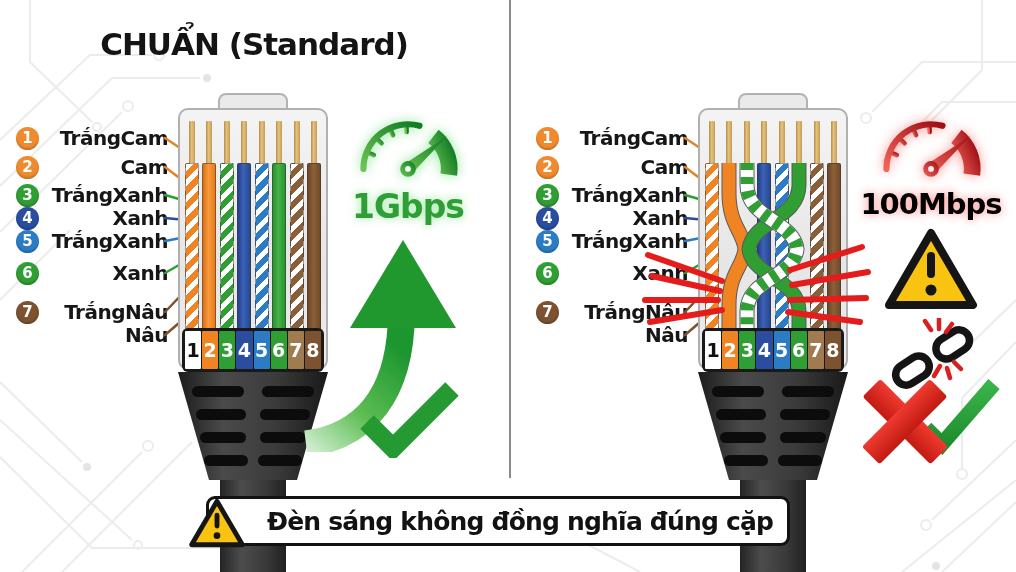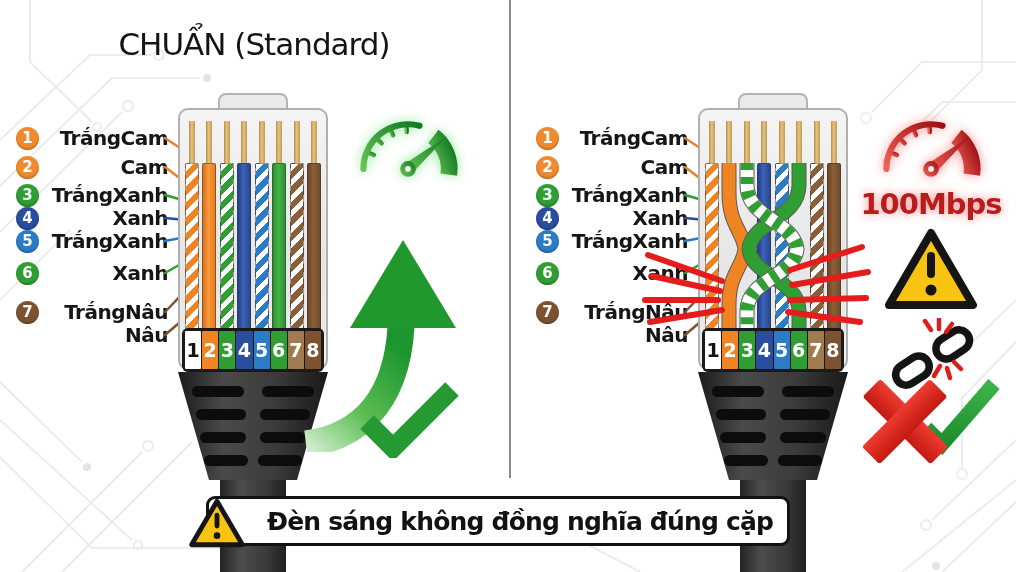--- a/index.html
+++ b/index.html
@@ -1,21 +1,21 @@
 <!DOCTYPE html>
 <html><head>
 <meta charset="utf-8">
 <style>
   html,body{margin:0;padding:0;background:#fff;}
   .canvas{position:relative;width:1016px;height:572px;overflow:hidden;background:#ffffff;
           font-family:"DejaVu Sans","Liberation Sans",sans-serif;color:#111;}
   .bg-circuit{position:absolute;left:0;top:0;z-index:0;}
   .divider{position:absolute;left:509px;top:0;width:2px;height:478px;background:#8a8a8a;z-index:1;}
 
-  .panel-title{position:absolute;top:26px;font-weight:normal;font-size:31px;letter-spacing:-1px;
+  .panel-title{position:absolute;top:26px;font-weight:bold;font-size:31px;letter-spacing:-1px;
                text-align:center;z-index:2;color:#141414;}
   .panel-title.left{left:0;width:508px;}
   .panel-title.right{left:512px;width:500px;font-size:30px;}
 
   
   .wire-row{position:absolute;width:152px;height:24px;display:flex;align-items:center;z-index:2;}
   .badge{width:23px;height:23px;border-radius:50%;color:#fff;font-weight:bold;font-size:15px;
          display:flex;align-items:center;justify-content:center;flex:0 0 23px;
          box-shadow:inset 0 -2px 2px rgba(0,0,0,.18);}
   .badge.empty{visibility:hidden;}
@@ -64,21 +64,21 @@
   .bursts{position:absolute;left:640px;top:195px;z-index:4;}
 
   
   .gauge-box{position:absolute;display:flex;flex-direction:column;align-items:center;z-index:2;}
   .gauge-box.green{left:342px;top:102px;width:132px;}
   .gauge-box.red{left:858px;top:102px;width:146px;}
   .gauge-green{filter:drop-shadow(0 0 6px rgba(80,215,95,.6));}
   .gauge-red{filter:drop-shadow(0 0 6px rgba(255,70,70,.55));}
   .speed{font-weight:bold;margin-top:-2px;letter-spacing:-1px;}
   .speed.green{font-size:33px;color:#2f9e36;text-shadow:0 0 10px rgba(110,225,120,.7);}
-  .speed.red{font-size:29px;color:#b91c1c;text-shadow:0 0 10px rgba(255,95,95,.7);}
+  .speed.red{font-size:29px;color:#000000;text-shadow:0 0 10px rgba(255,95,95,.7);}
 
   .icon-abs{position:absolute;z-index:3;}
 
   .banner{position:absolute;left:206px;top:496px;width:584px;height:50px;box-sizing:border-box;
           background:#fff;border:3px solid #121212;border-radius:9px;z-index:10;
           display:flex;align-items:center;padding-left:58px;}
   .banner-text{font-weight:bold;font-size:25px;letter-spacing:-0.8px;color:#121212;white-space:nowrap;}
   .banner-warn{position:absolute;left:188px;top:497px;z-index:11;}
 </style>
 </head>
@@ -229,20 +229,21 @@
           <path d="M21.2 32.2 L26.3 37.1"></path>
         <path d="M33.7 23.5 L36.6 29.8"></path>
           <path d="M48.6 20 L48.8 27"></path>
       </g>
       <path d="M10 60 A40 40 0 0 1 60.3 21.3" fill="none" stroke="url(#gg)" stroke-width="5.5" stroke-linecap="round"></path>
       <path d="M72.8 30.8 A37 37 0 0 1 86.6 65.1" fill="none" stroke="url(#gg)" stroke-width="15"></path>
       <polygon points="53.5,64.2 46.5,55.8 85.2,30.4" fill="url(#gg)"></polygon>
       <circle cx="50" cy="60" r="7" fill="url(#gg)"></circle>
         <circle cx="50" cy="60" r="2.6" fill="#eaffea"></circle>
     </svg>
+    <div class="speed green">1Gbps</div>
   </div>
 
   <svg class="icon-abs" style="left:298px;top:232px" width="170" height="220" viewBox="0 0 170 220">
     <defs>
         <linearGradient id="ag" x1="0" y1="1" x2="0.7" y2="0">
       <stop offset="0" stop-color="#cdeccb"></stop>
           <stop offset="0.45" stop-color="#5cbd53"></stop>
       <stop offset="1" stop-color="#1d9630"></stop>
         </linearGradient>
       </defs>

